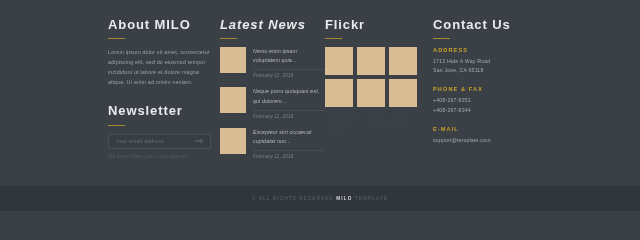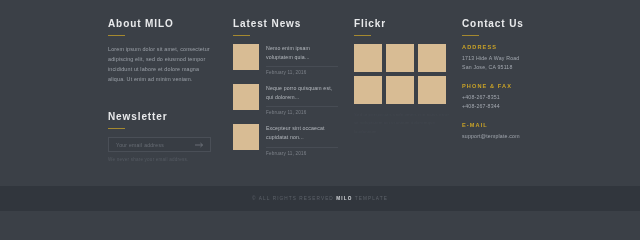--- a/index.html
+++ b/index.html
@@ -15,48 +15,48 @@
     background:#3b4047;
     box-sizing:border-box;
   }
   .cols{
     display:flex;
     padding:18px 0 0 0;
     box-sizing:border-box;
   }
   .col{box-sizing:border-box;}
   .col-about{width:108px;margin-left:108px;}
-  .col-news{width:105px;margin-left:17px;}
-  .col-flickr{width:100px;margin-left:16px;}
+  .col-news{width:105px;margin-left:4px;font-style:italic;}
+  .col-flickr{width:100px;margin-left:0px;}
   .col-contact{width:115px;margin-left:8px;}
 
   .heading{
     color:#e9eaec;
-    font-size:10px;
+    font-size:13px;
     font-weight:bold;
     letter-spacing:0.9px;
     margin:0 0 6px 0;
     line-height:1.1;
   }
   .heading-rule{
     width:17px;height:1px;
     background:#c9a227;
     opacity:.75;
     margin:0 0 8px 0;
   }
   .body-text{
     color:#9ba0a8;
     font-size:5.4px;
     line-height:1.85;
     letter-spacing:.15px;
     margin:0;
   }
 
   
-  .newsletter{margin-top:27px;}
+  .newsletter{margin-top:17px;}
   .news-input-wrap{
     position:relative;
     width:103px;height:15px;
     border:1px solid #4a4f57;
     background:#383d44;
     box-sizing:border-box;
     display:flex;align-items:center;
   }
   .news-input{
     border:0;outline:0;background:transparent;

